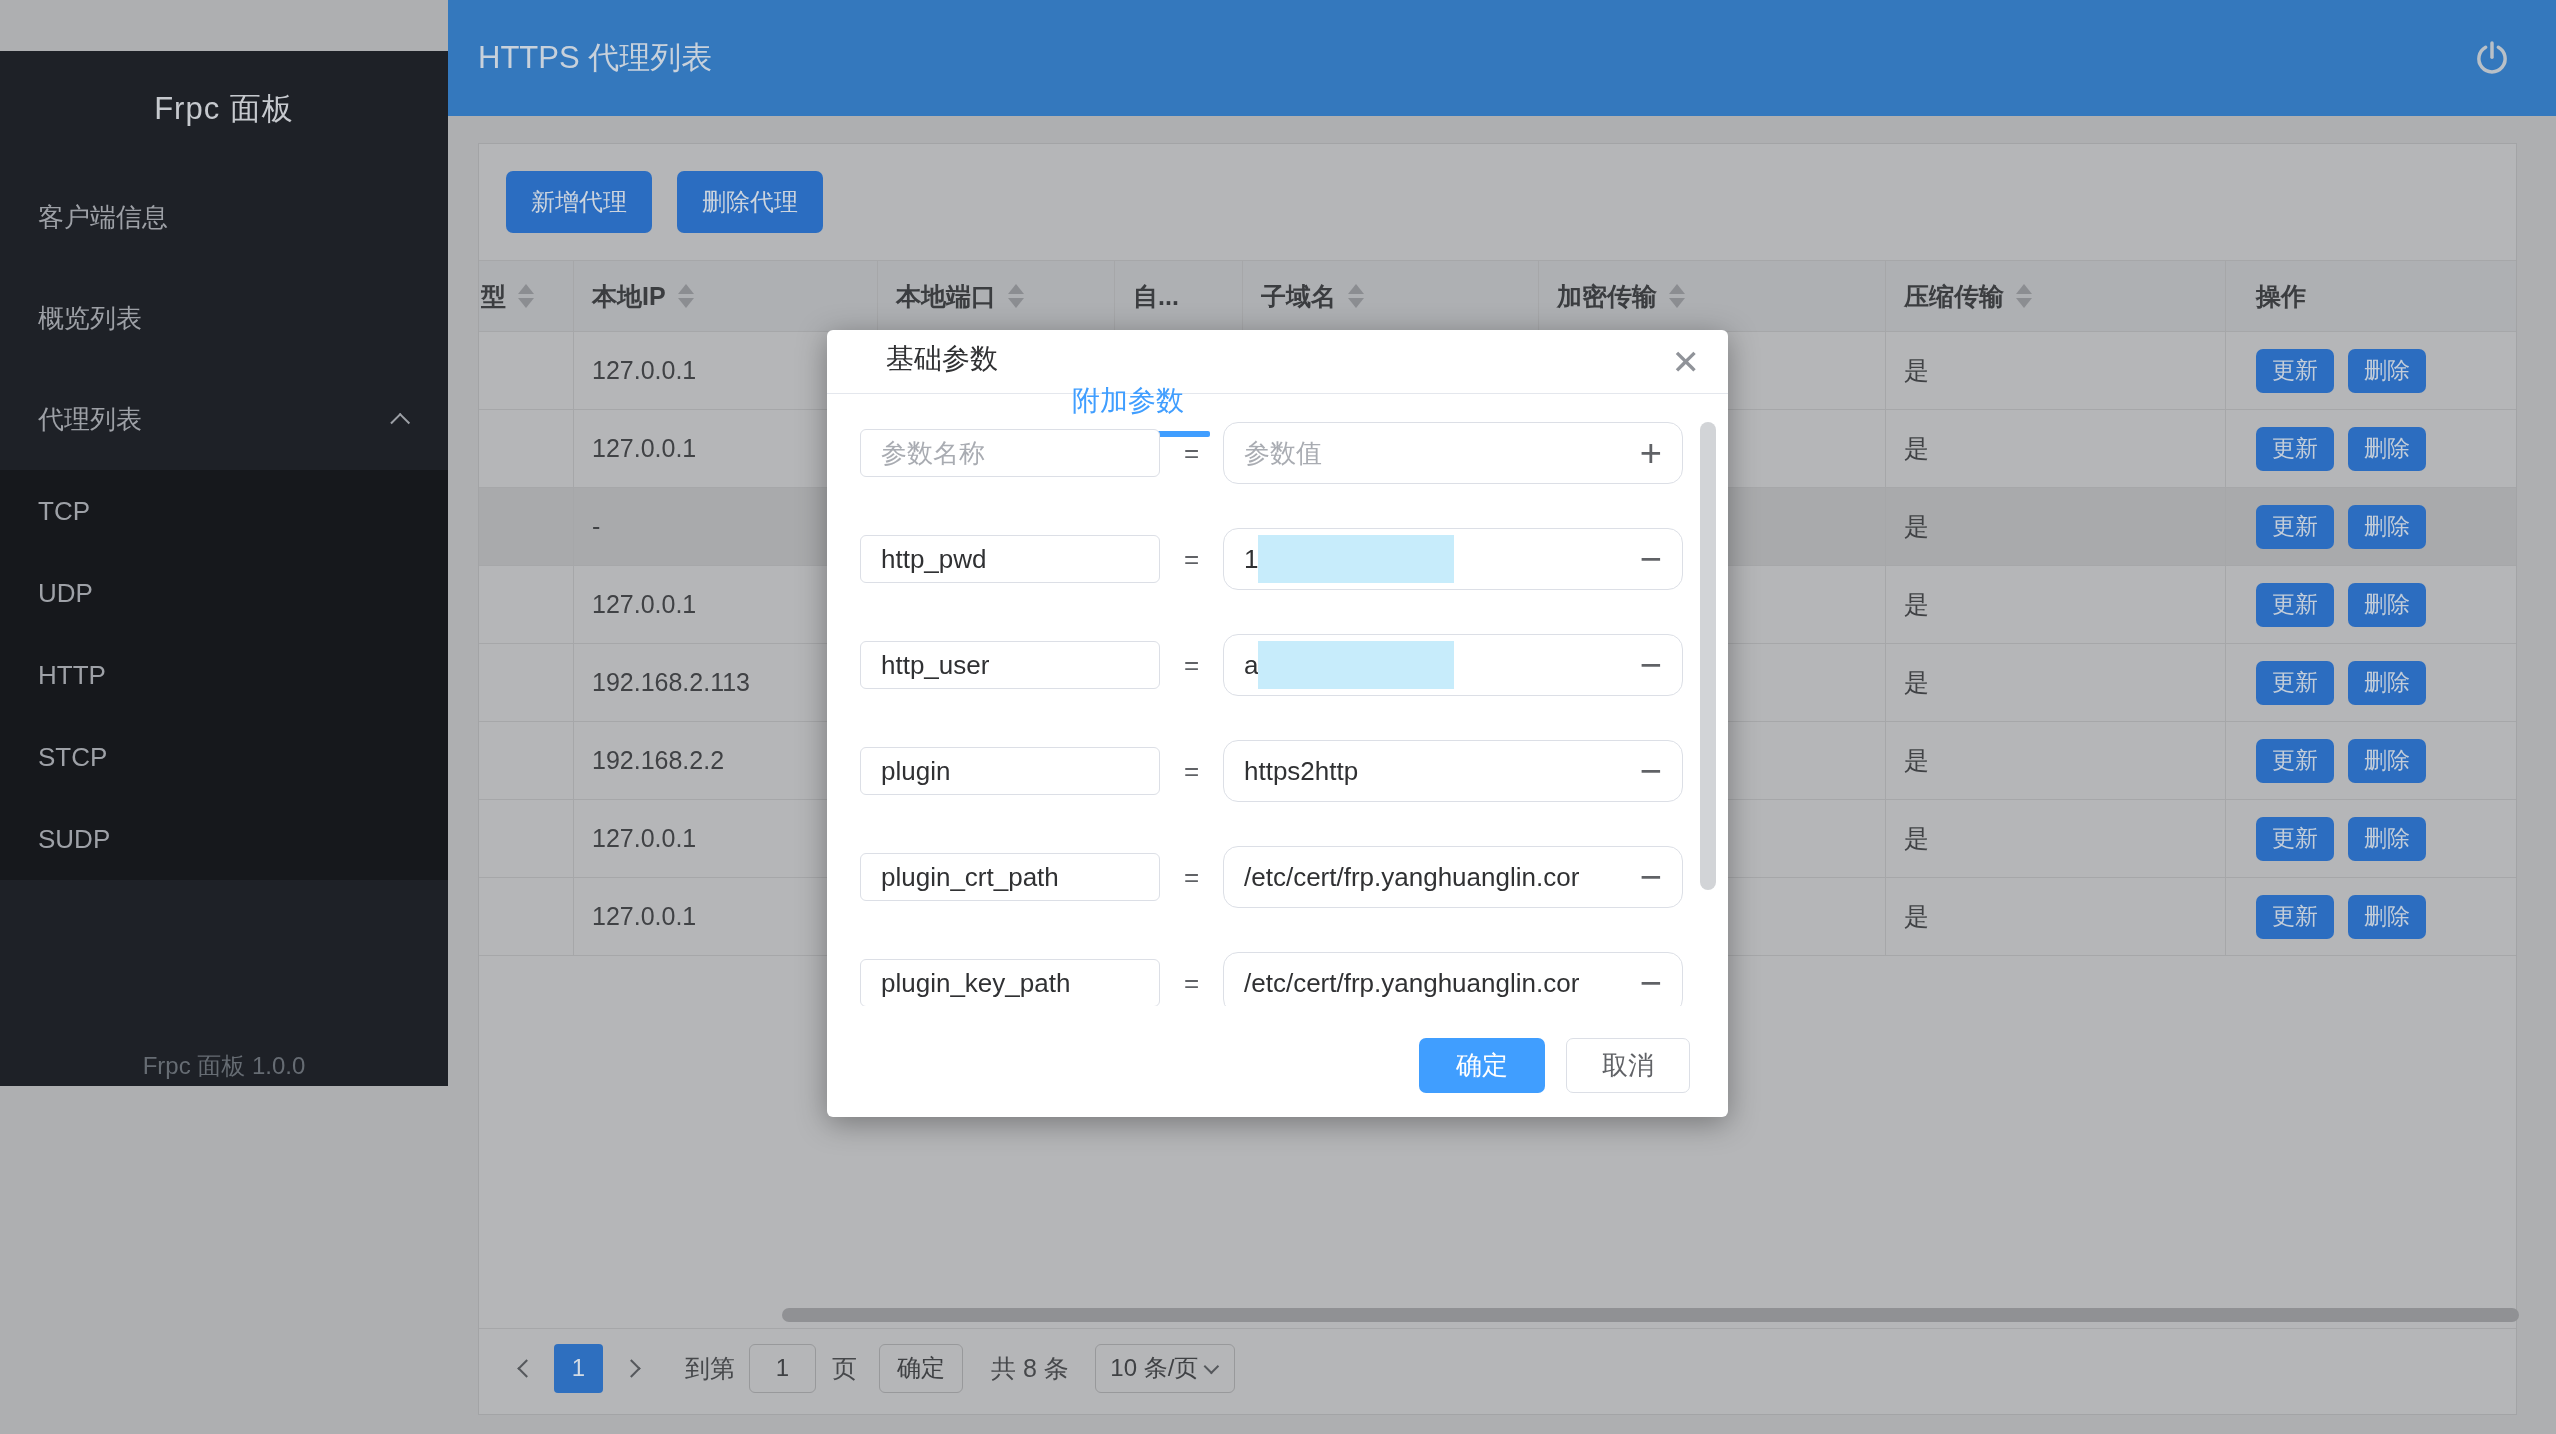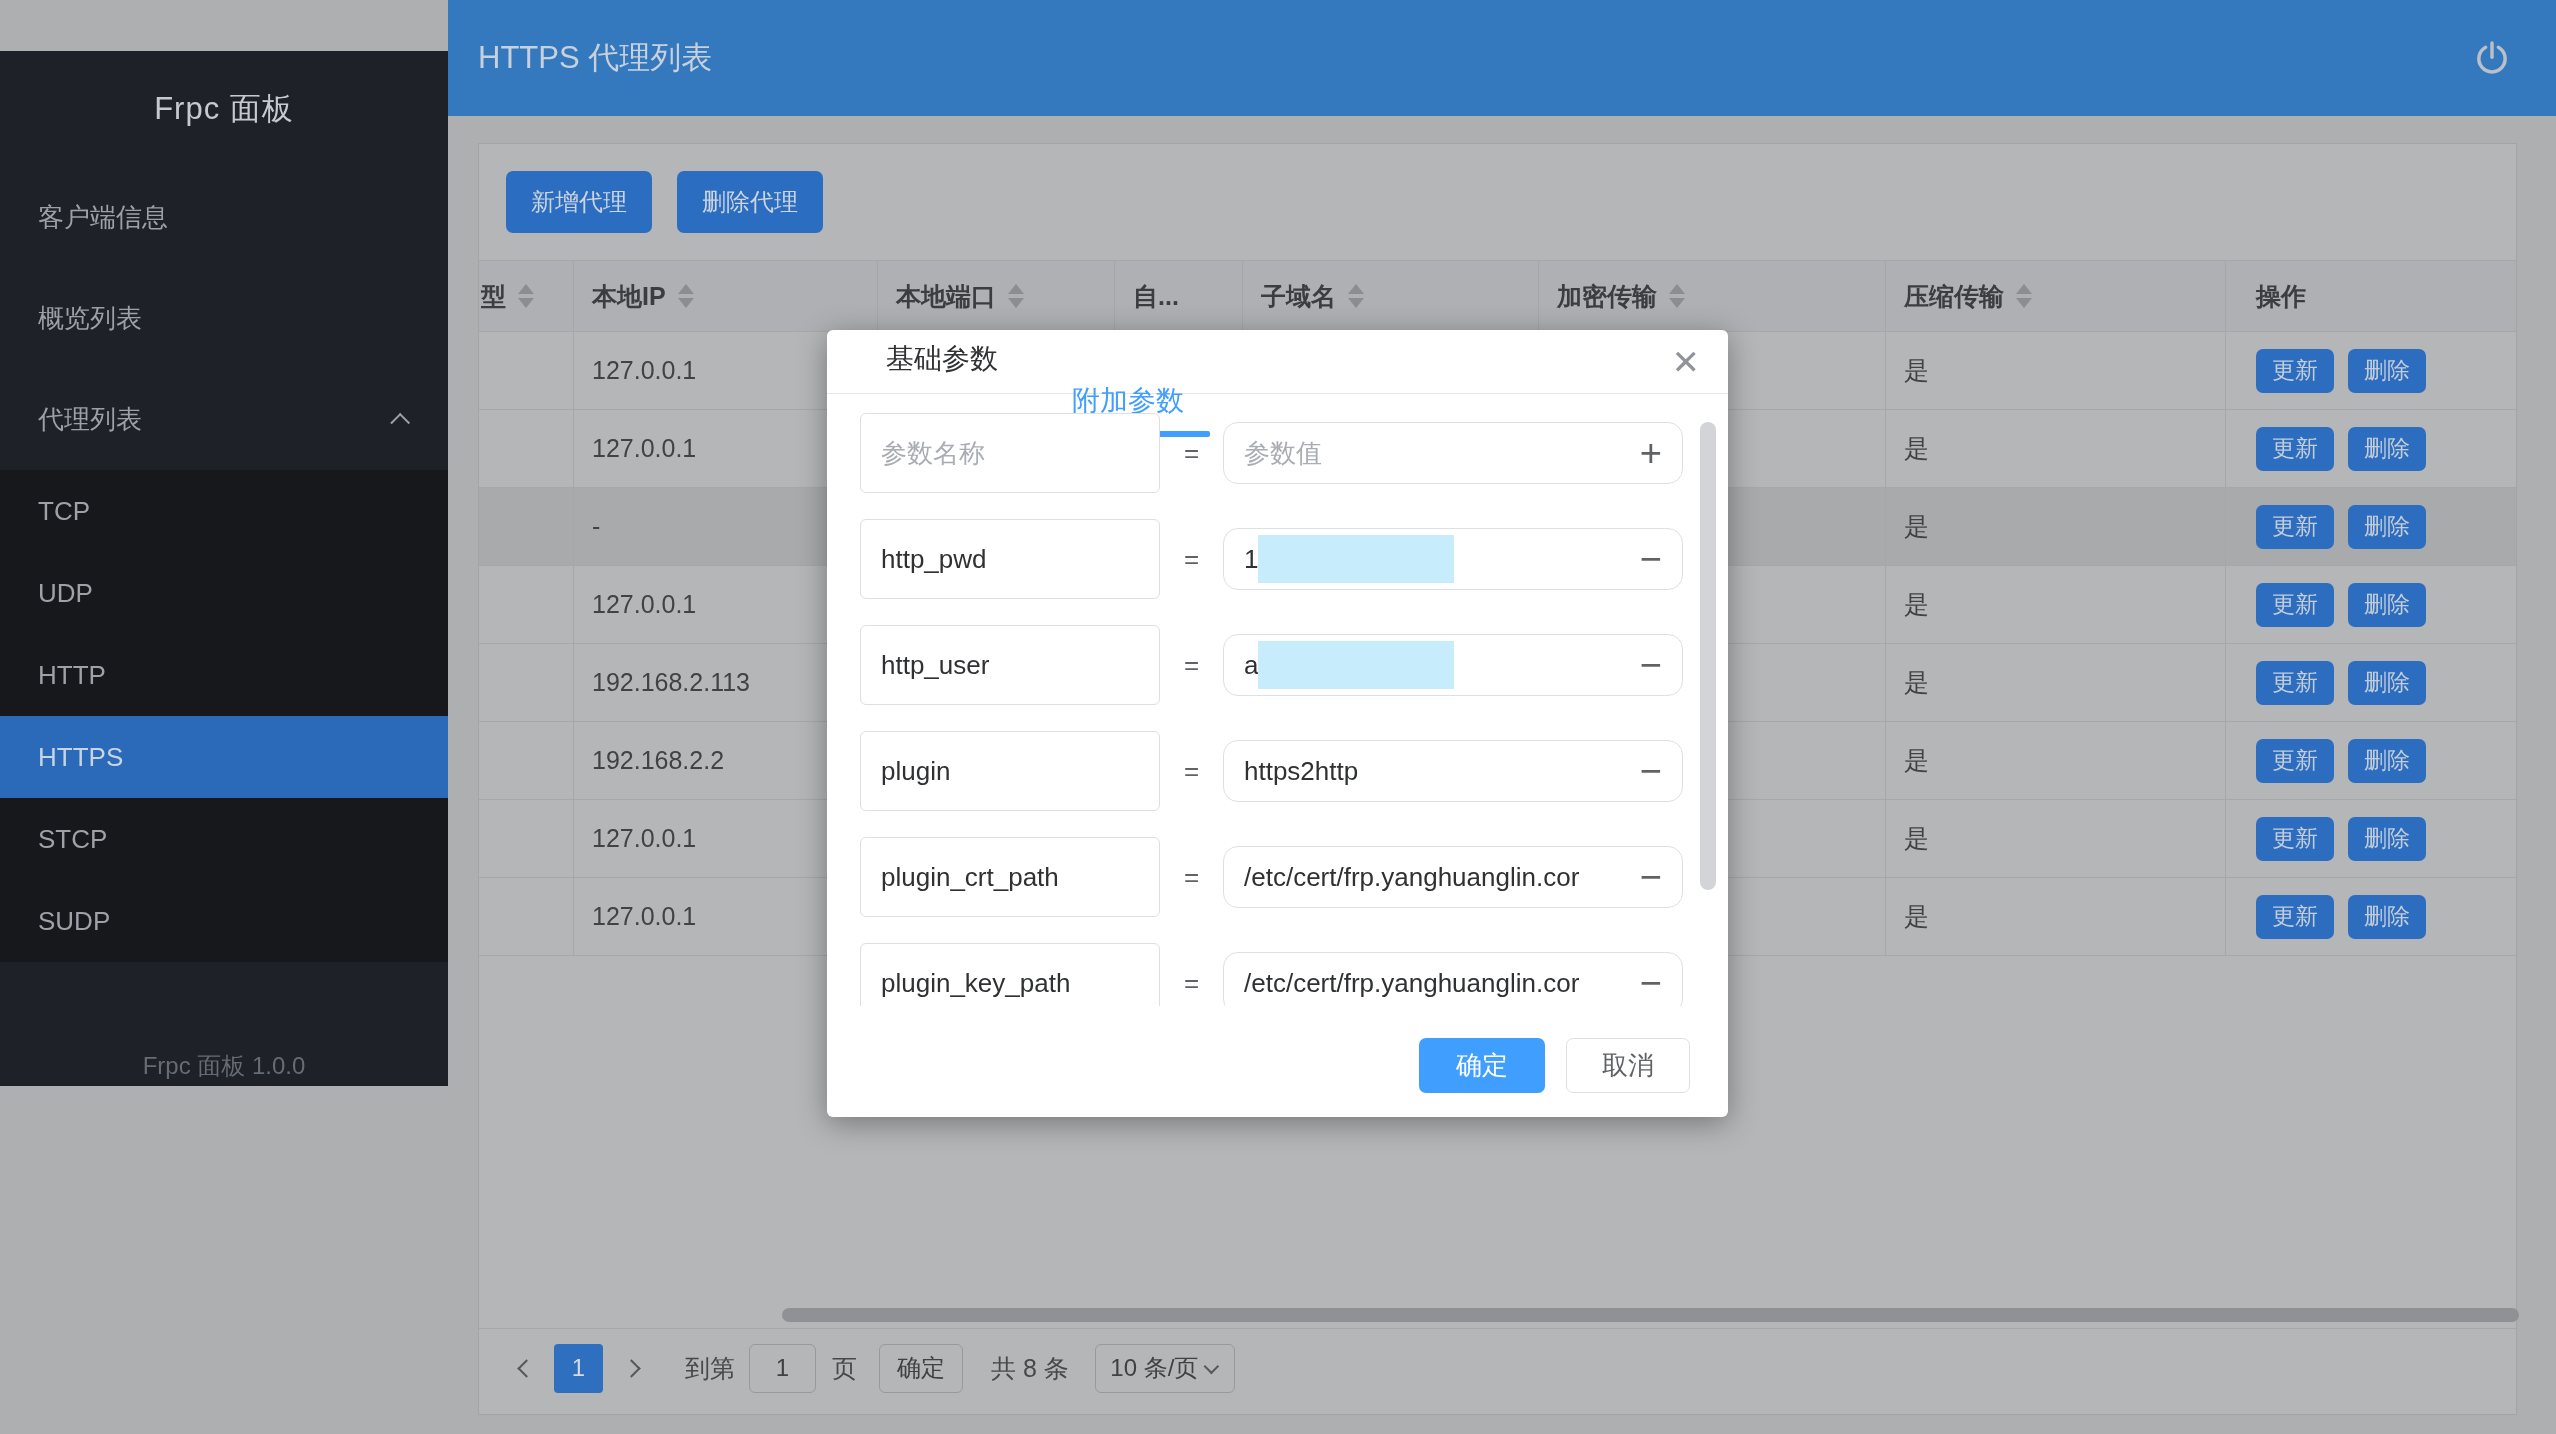--- a/index.html
+++ b/index.html
@@ -84,21 +84,21 @@
   .modal-header { position:relative; height:64px; border-bottom:1px solid #e4e7ed; padding:0 33px; display:flex; }
   .tab { height:64px; line-height:58px; font-size:28px; color:#303133; padding:0 26px; margin-right:22px;
          cursor:pointer; position:relative; }
   .tab.active { color:#409eff;margin-top:42px; }
   .tab.active::after { content:""; position:absolute; left:0; bottom:-1px; width:100%; height:6px;
                        background:#409eff; border-radius:2px; }
   .modal-close { position:absolute; right:28px; top:12px; font-size:34px; color:#909399; cursor:pointer;
                  line-height:40px; }
   .modal-body { position:relative; height:612px; overflow:hidden; padding:28px 45px 0 33px; }
   .prow { display:flex; align-items:center; margin-bottom:44px; height:62px; }
-  .pinput { width:300px; height:80px; border:1px solid #dcdfe6; border-radius:6px; background:#fff;
+  .pinput { width:300px; height:48px; border:1px solid #dcdfe6; border-radius:6px; background:#fff;
             display:flex; align-items:center; padding:0 20px; font-size:26px; color:#303133;
             white-space:nowrap; overflow:hidden; flex:none; }
   .pinput.ph, .vfield .ph { color:#a9acb2; }
   .eq { width:63px; text-align:center; font-size:26px; color:#606266; flex:none; }
   .vfield { flex:1; height:62px; border:1px solid #dcdfe6; border-radius:15px; background:#fff;
             display:flex; align-items:center; padding:0 20px; font-size:26px; color:#303133;
             white-space:nowrap; overflow:hidden; }
   .vtext { flex:0 1 auto; overflow:hidden; }
   .redact { width:196px; height:48px; background:#c7ecfb; flex:none; }
   .vaction { margin-left:auto; padding-left:10px; font-size:38px; font-weight:300; color:#606266;
@@ -132,23 +132,20 @@
     <div class="submenu">
       <div class="sub-item">
           <span>TCP</span>
         </div>
       <div class="sub-item">
           <span>UDP</span>
         </div>
       <div class="sub-item">
           <span>HTTP</span>
         </div>
-      <div class="sub-item active">
-          <span>HTTPS</span>
-        </div>
       <div class="sub-item">
           <span>STCP</span>
         </div>
       <div class="sub-item">
           <span>SUDP</span>
         </div>
     </div>
     <div class="sidebar-footer">Frpc 面板 1.0.0</div>
   </aside>
 

